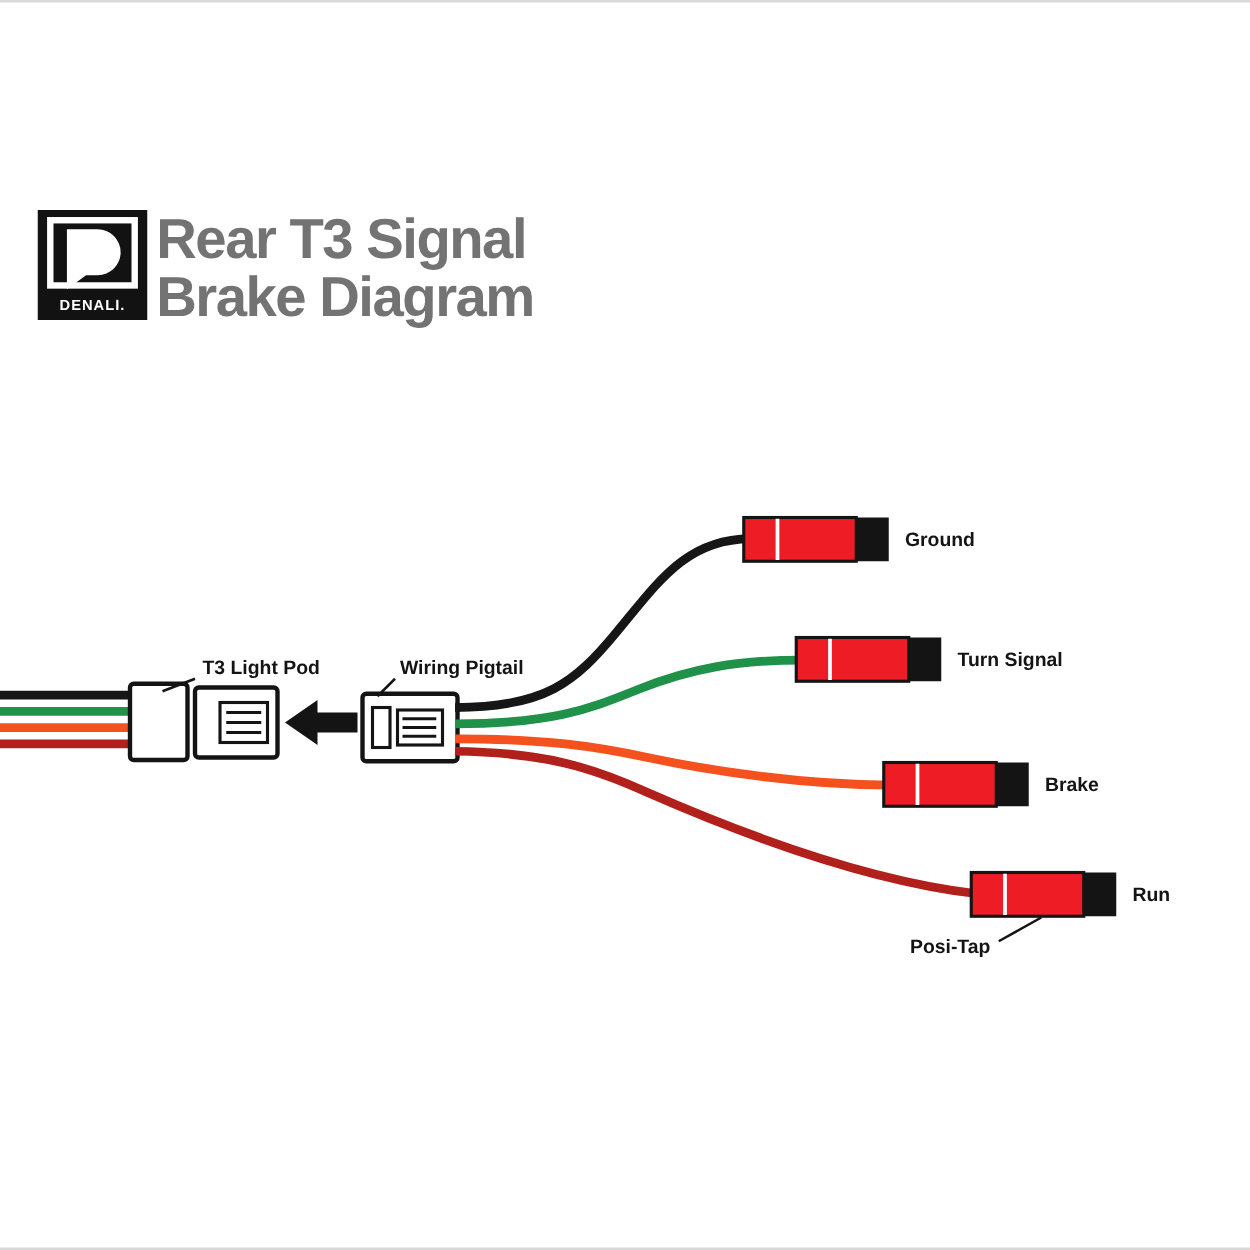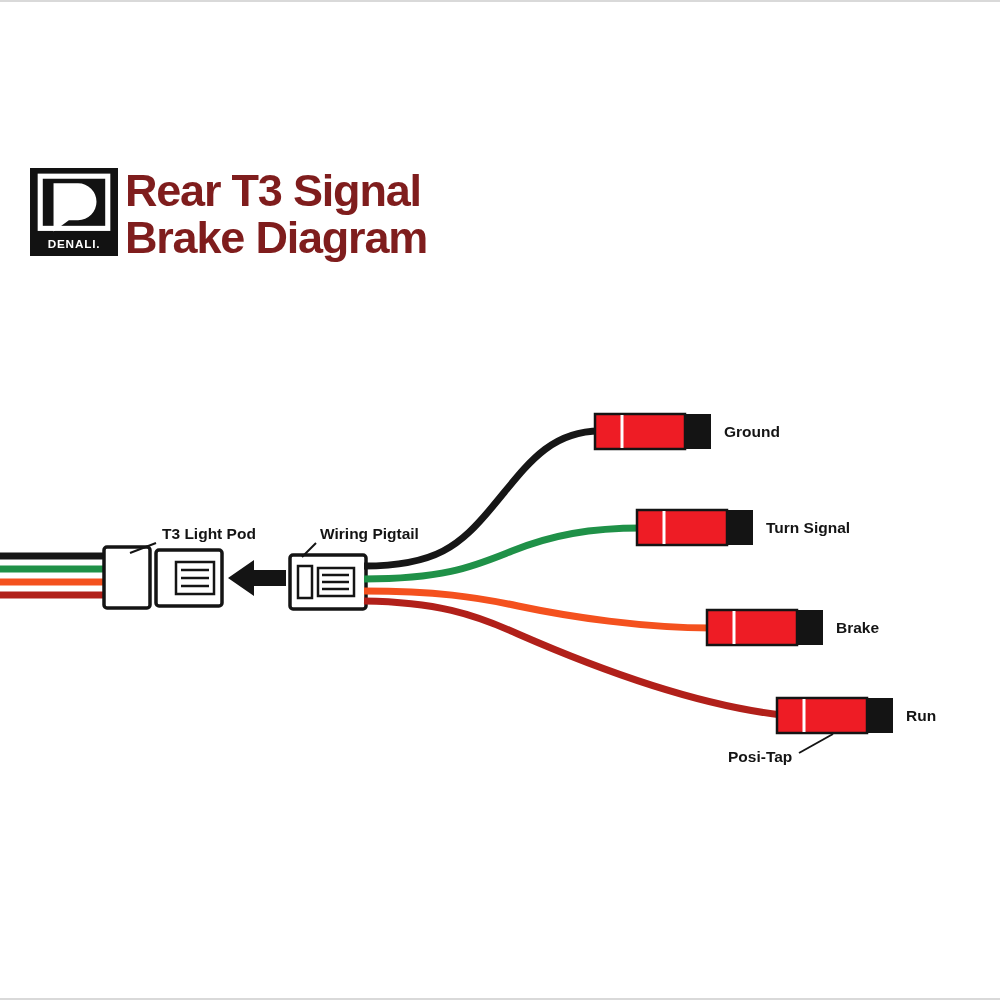--- a/index.html
+++ b/index.html
@@ -4,21 +4,21 @@
 <style>
   * { margin:0; padding:0; box-sizing:border-box; }
   html,body { background:#ffffff; }
   body { width:1000px; height:1000px; font-family:"Liberation Sans",sans-serif; }
   .stage { position:relative; width:1000px; height:1000px; background:#ffffff; overflow:hidden; }
   .frame-line { position:absolute; left:0; width:1000px; height:2px; background:#d9d9d9; }
   .frame-line.top { top:0; }
   .frame-line.bottom { bottom:0; }
   .header { position:absolute; top:168px; left:30px; display:flex; align-items:flex-start; gap:7px; }
   .logo-box { width:88px; height:88px; flex:0 0 auto;text-decoration:underline; }
-  .title { font-size:45px; font-weight:800; color:#7f1d1d; line-height:1.04; letter-spacing:-1.2px; white-space:nowrap; }
+  .title { font-size:45px; font-weight:800; color:#737373; line-height:1.04; letter-spacing:-1.2px; white-space:nowrap; }
   .diagram-svg { position:absolute; left:0; top:0; width:1000px; height:1000px; }
   .dlabel { font-family:"Liberation Sans",sans-serif; font-size:15.5px; font-weight:700; fill:#141414; }
 </style>
 </head>
 <body>
 
 <div class="stage">
 
   <div class="frame-line top"></div>
   <div class="frame-line bottom"></div>

